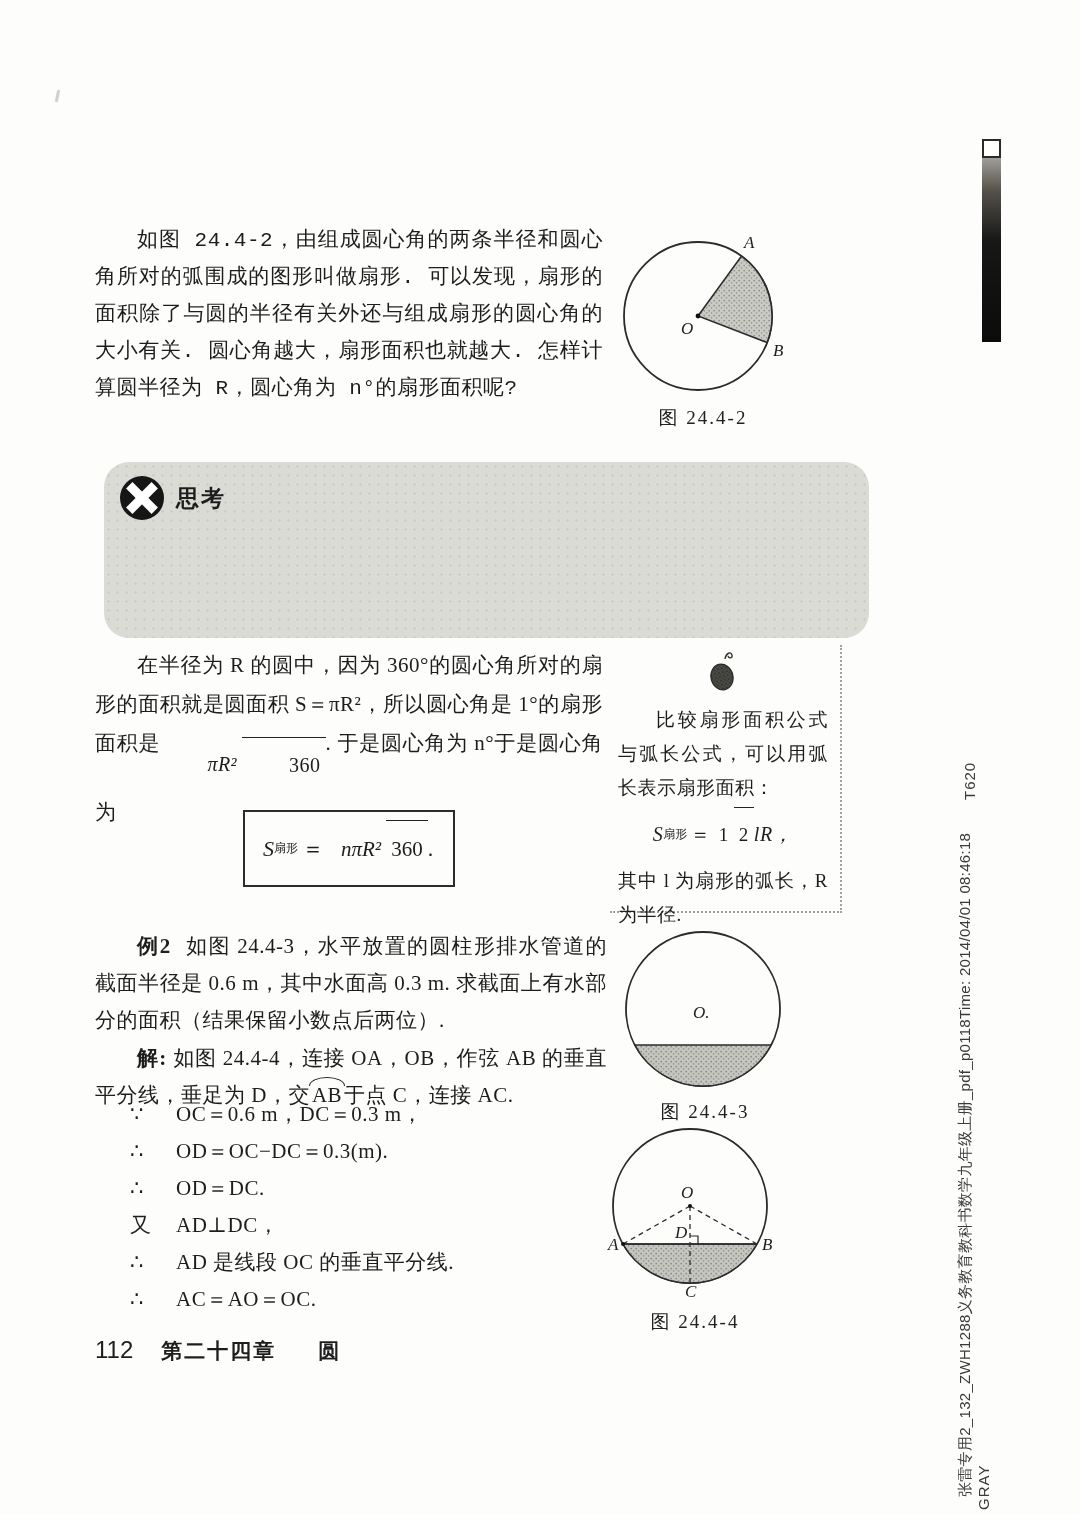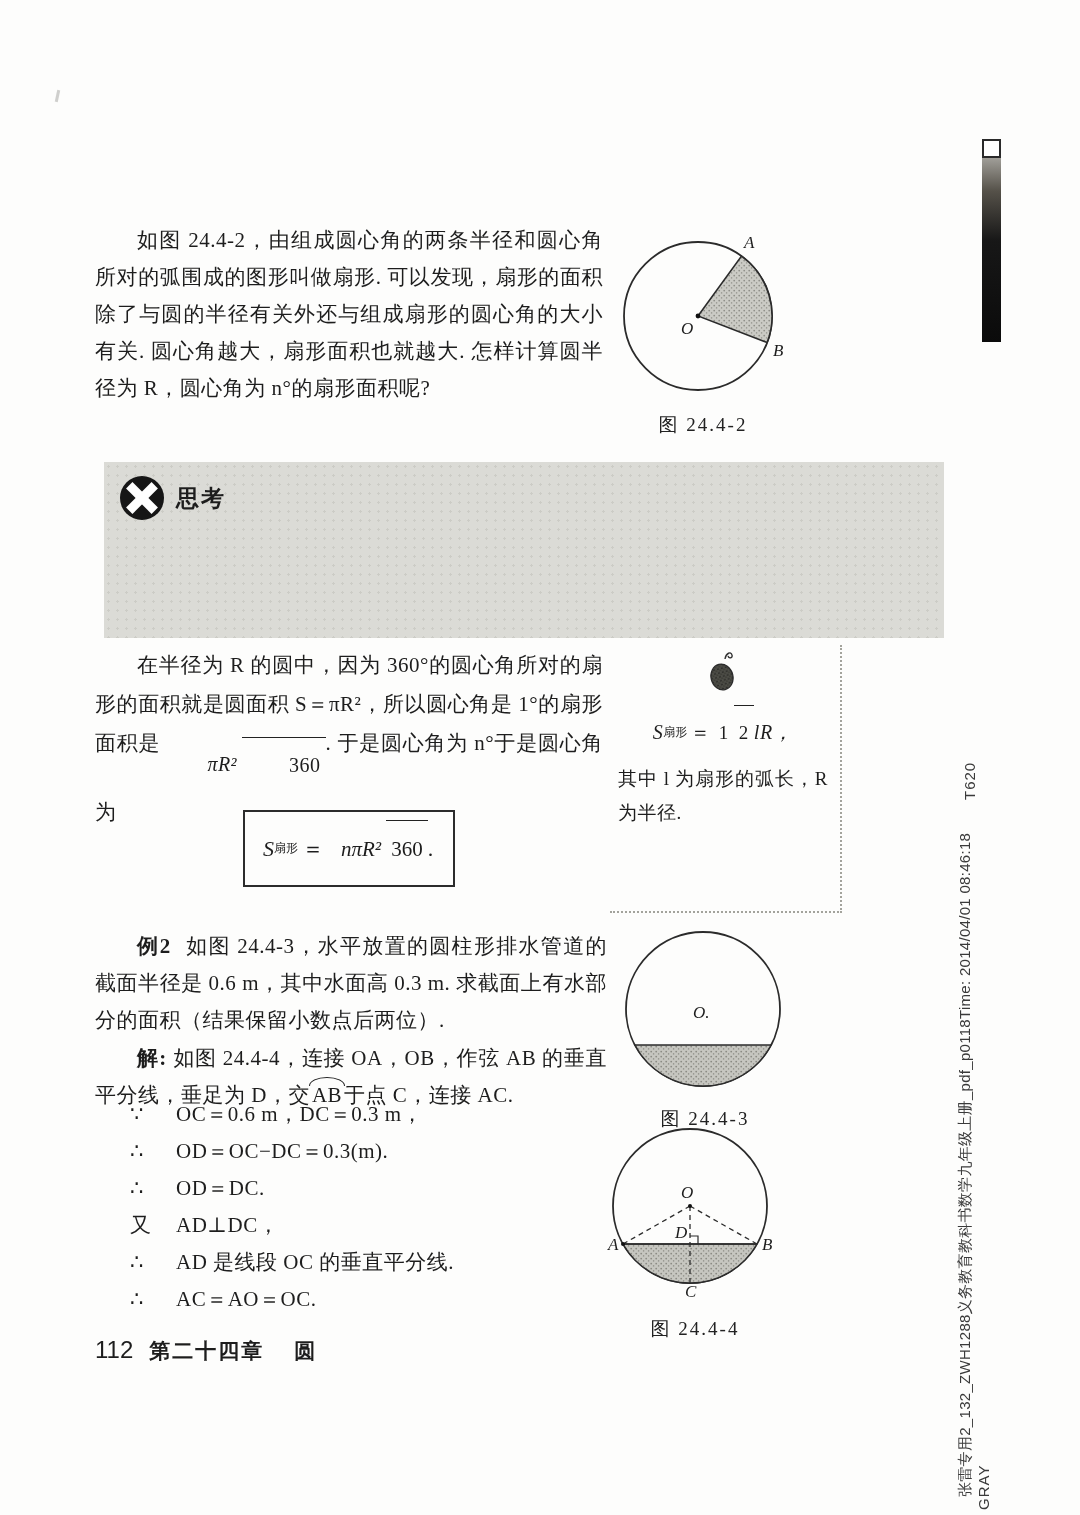--- a/index.html
+++ b/index.html
@@ -8,30 +8,30 @@
     background:#fdfdfc;color:#1d1d1d;
     font-family:"Liberation Serif","DejaVu Serif",serif;
   }
   
   .col{position:absolute;width:508px;font-size:21px;line-height:37px;
        text-align:justify;letter-spacing:.5px;}
   .indent{text-indent:2em;}
   
   .fig{position:absolute;text-align:center;}
   .fig svg{display:block;margin:0 auto;}
-  .caption{font-size:19px;letter-spacing:2px;margin-top:16px;color:#222;}
+  .caption{font-size:19px;letter-spacing:2px;margin-top:9px;color:#222;}
   .flabel{font-style:italic;font-size:17px;fill:#1d1d1d;
           font-family:"Liberation Serif",serif;}
   
   .think{
-    position:absolute;left:104px;top:462px;width:840px;height:176px;
+    position:absolute;left:104px;top:462px;width:765px;height:176px;
     background-color:#dbdbd6;
     background-image:radial-gradient(#ccccc6 1px,transparent 1.4px);
     background-size:9px 9px;
-    box-sizing:border-box;padding:10px 18px 0 14px;
+    box-sizing:border-box;padding:10px 18px 0 14px;border-radius:25px;
   }
   .think-head{display:flex;align-items:center;gap:10px;height:52px;}
   .think-title{font-family:"Liberation Sans","DejaVu Sans",sans-serif;
     font-weight:bold;font-size:23px;letter-spacing:2px;}
   .think-text{font-size:20px;line-height:35px;text-align:justify;
     text-indent:2em;margin-top:2px;letter-spacing:.5px;}
   
   .note{
     position:absolute;left:610px;top:645px;width:232px;height:268px;
     box-sizing:border-box;padding:2px 12px 0 8px;
@@ -60,21 +60,21 @@
   .bold-label{font-weight:bold;letter-spacing:1px;margin-right:14px;}
   .arcab{position:relative;padding:0 2px;}
   .arcab::before{content:'';position:absolute;left:-1px;right:-1px;top:-6px;
     height:8px;border:1.6px solid #222;border-bottom:none;
     border-radius:50% 50% 0 0 / 100% 100% 0 0;}
   .sol{position:absolute;left:130px;top:1096px;width:480px;}
   .sol-row{display:flex;font-size:21px;line-height:37px;letter-spacing:.5px;}
   .sol-row .mark{width:46px;flex:0 0 46px;}
   
   .footer{position:absolute;left:95px;top:1336px;display:flex;
-    align-items:baseline;gap:16px;}
+    align-items:baseline;gap:28px;}
   .footer .pnum{font-family:"Liberation Sans","DejaVu Sans",sans-serif;
     font-size:24px;}
   .footer .chap{font-weight:bold;font-size:21px;letter-spacing:2px;}
   .footer .chap-title{font-weight:bold;font-size:21px;margin-left:14px;}
   
   .vtext{position:absolute;transform:rotate(-90deg);transform-origin:0 0;
     white-space:nowrap;font-family:"Liberation Sans","DejaVu Sans",sans-serif;
     color:#3a3a3a;}
   .imprint{left:956px;top:1497px;font-size:15px;letter-spacing:.3px;}
   .grayline{left:975px;top:1510px;font-size:15px;letter-spacing:1px;}
@@ -85,21 +85,21 @@
   .calib-grad{height:184px;
     background:linear-gradient(#a09e98,#555149 18%,#171717 45%,#0b0b0b);}
   .speck{position:absolute;left:56px;top:90px;width:3px;height:12px;
     background:#c3c3c0;transform:rotate(12deg);opacity:.8;}
 </style>
 </head>
 <body>
 
 <div class="speck"></div>
 
-<p class="col indent" style="left:95px;top:222px;margin:0;">如图 24.4-2，由组成圆心角的两条半径和圆心角所对的弧围成的图形叫做扇形. 可以发现，扇形的面积除了与圆的半径有关外还与组成扇形的圆心角的大小有关. 圆心角越大，扇形面积也就越大. 怎样计算圆半径为 R，圆心角为 n°的扇形面积呢?</p>
+<p class="col indent" style="left:95px;top:222px;margin:0;font-family:Liberation Mono, monospace;">如图 24.4-2，由组成圆心角的两条半径和圆心角所对的弧围成的图形叫做扇形. 可以发现，扇形的面积除了与圆的半径有关外还与组成扇形的圆心角的大小有关. 圆心角越大，扇形面积也就越大. 怎样计算圆半径为 R，圆心角为 n°的扇形面积呢?</p>
 
 <div class="fig" style="left:598px;top:224px;width:210px;">
   <svg width="210" height="172" viewBox="0 0 210 172">
     <defs>
       <pattern id="st1" patternUnits="userSpaceOnUse" width="5" height="5">
         <rect width="5" height="5" fill="#cbcbc5"></rect>
         <circle cx="1.2" cy="1.6" r="0.9" fill="#8f8f88"></circle>
         <circle cx="3.6" cy="3.9" r="0.8" fill="#9a9a93"></circle>
       </pattern>
     </defs>
@@ -151,20 +151,21 @@
         <pattern id="stDark" patternUnits="userSpaceOnUse" width="4" height="4">
           <rect width="4" height="4" fill="#4d4d47"></rect>
           <circle cx="1" cy="1.4" r="0.8" fill="#1f1f1c"></circle>
           <circle cx="2.9" cy="3.1" r="0.7" fill="#26261f"></circle>
         </pattern>
       </defs>
       <path d="M22,12 C23,6 28,4 29,8 C30,11 26,12 25,9" fill="none" stroke="#333" stroke-width="1.4"></path>
       <ellipse cx="19" cy="30" rx="11" ry="13" transform="rotate(-14 19 30)" fill="url(#stDark)" stroke="#2b2b2b" stroke-width="1.2"></ellipse>
     </svg>
   </div>
+  <p class="indent">比较扇形面积公式与弧长公式，可以用弧长表示扇形面积：</p>
   <div class="note-formula">
     <span class="mathvar">S</span>
       <sub class="fsub">扇形</sub>
     <span style="margin:0 3px;">＝</span>
     <span class="fr" style="font-size:19px;">
         <span class="num">1</span>
         <span class="den">2</span>
       </span>
     <span class="mathvar">lR，</span>
   </div>

